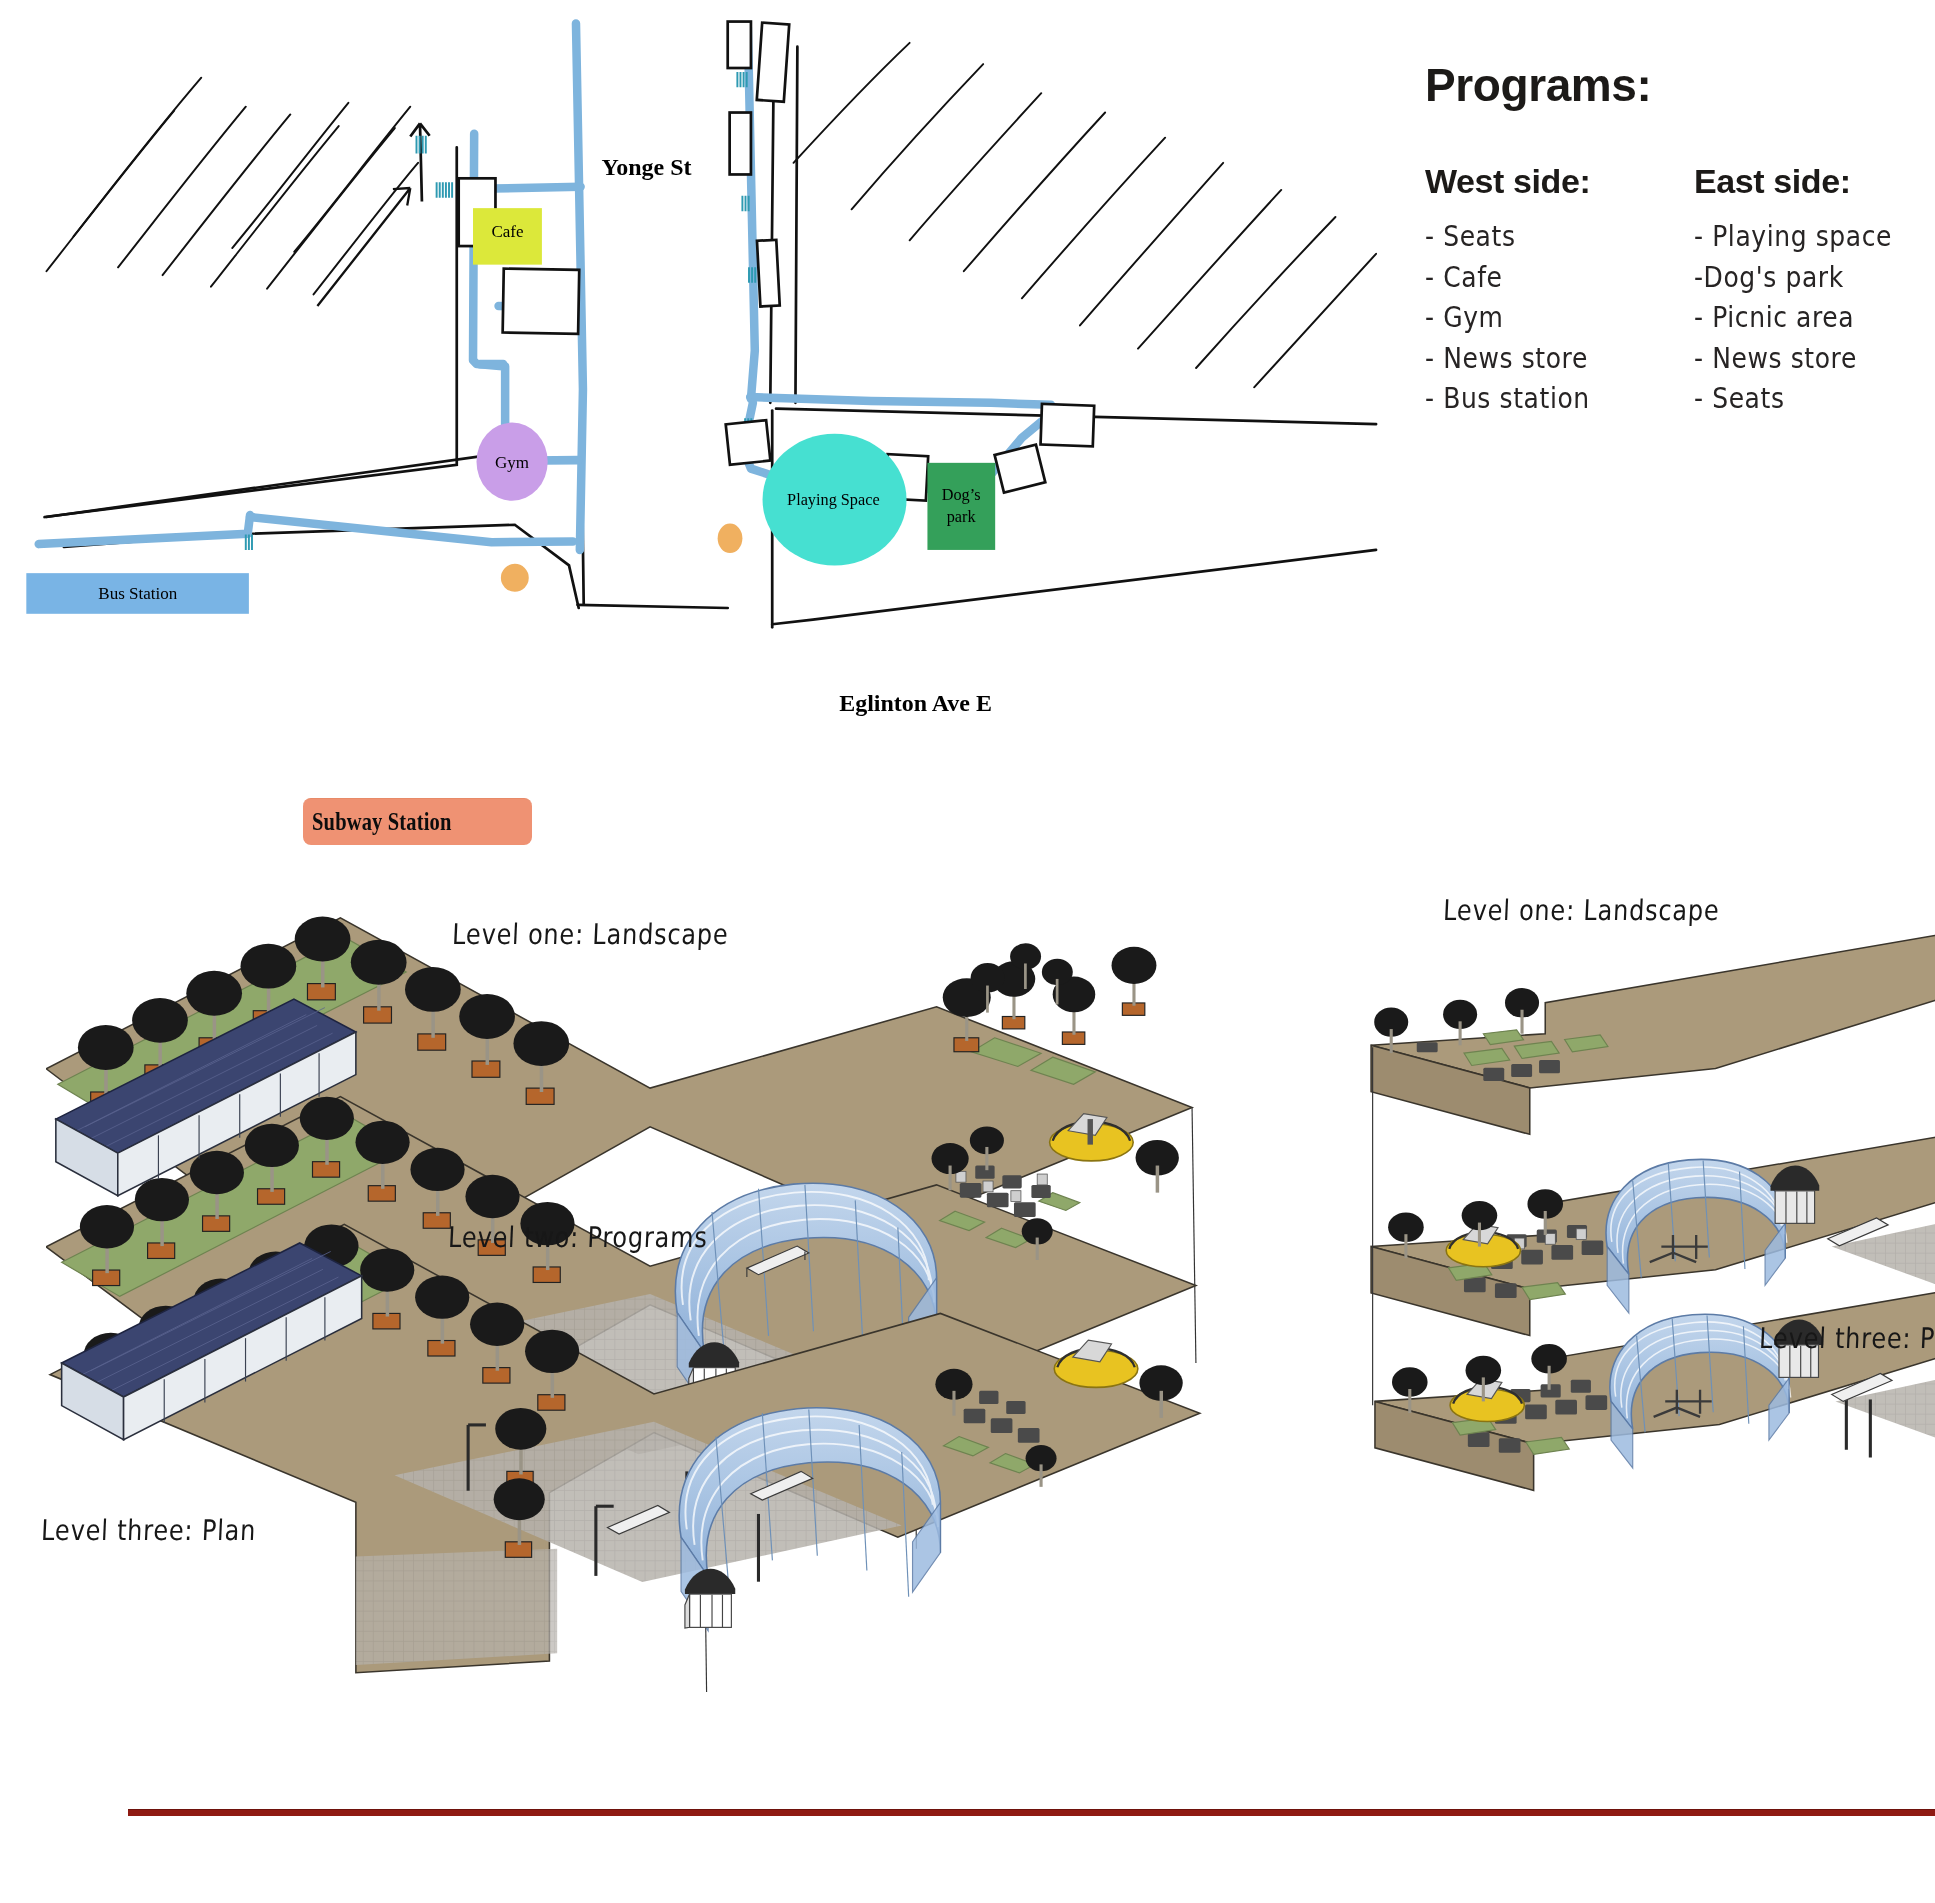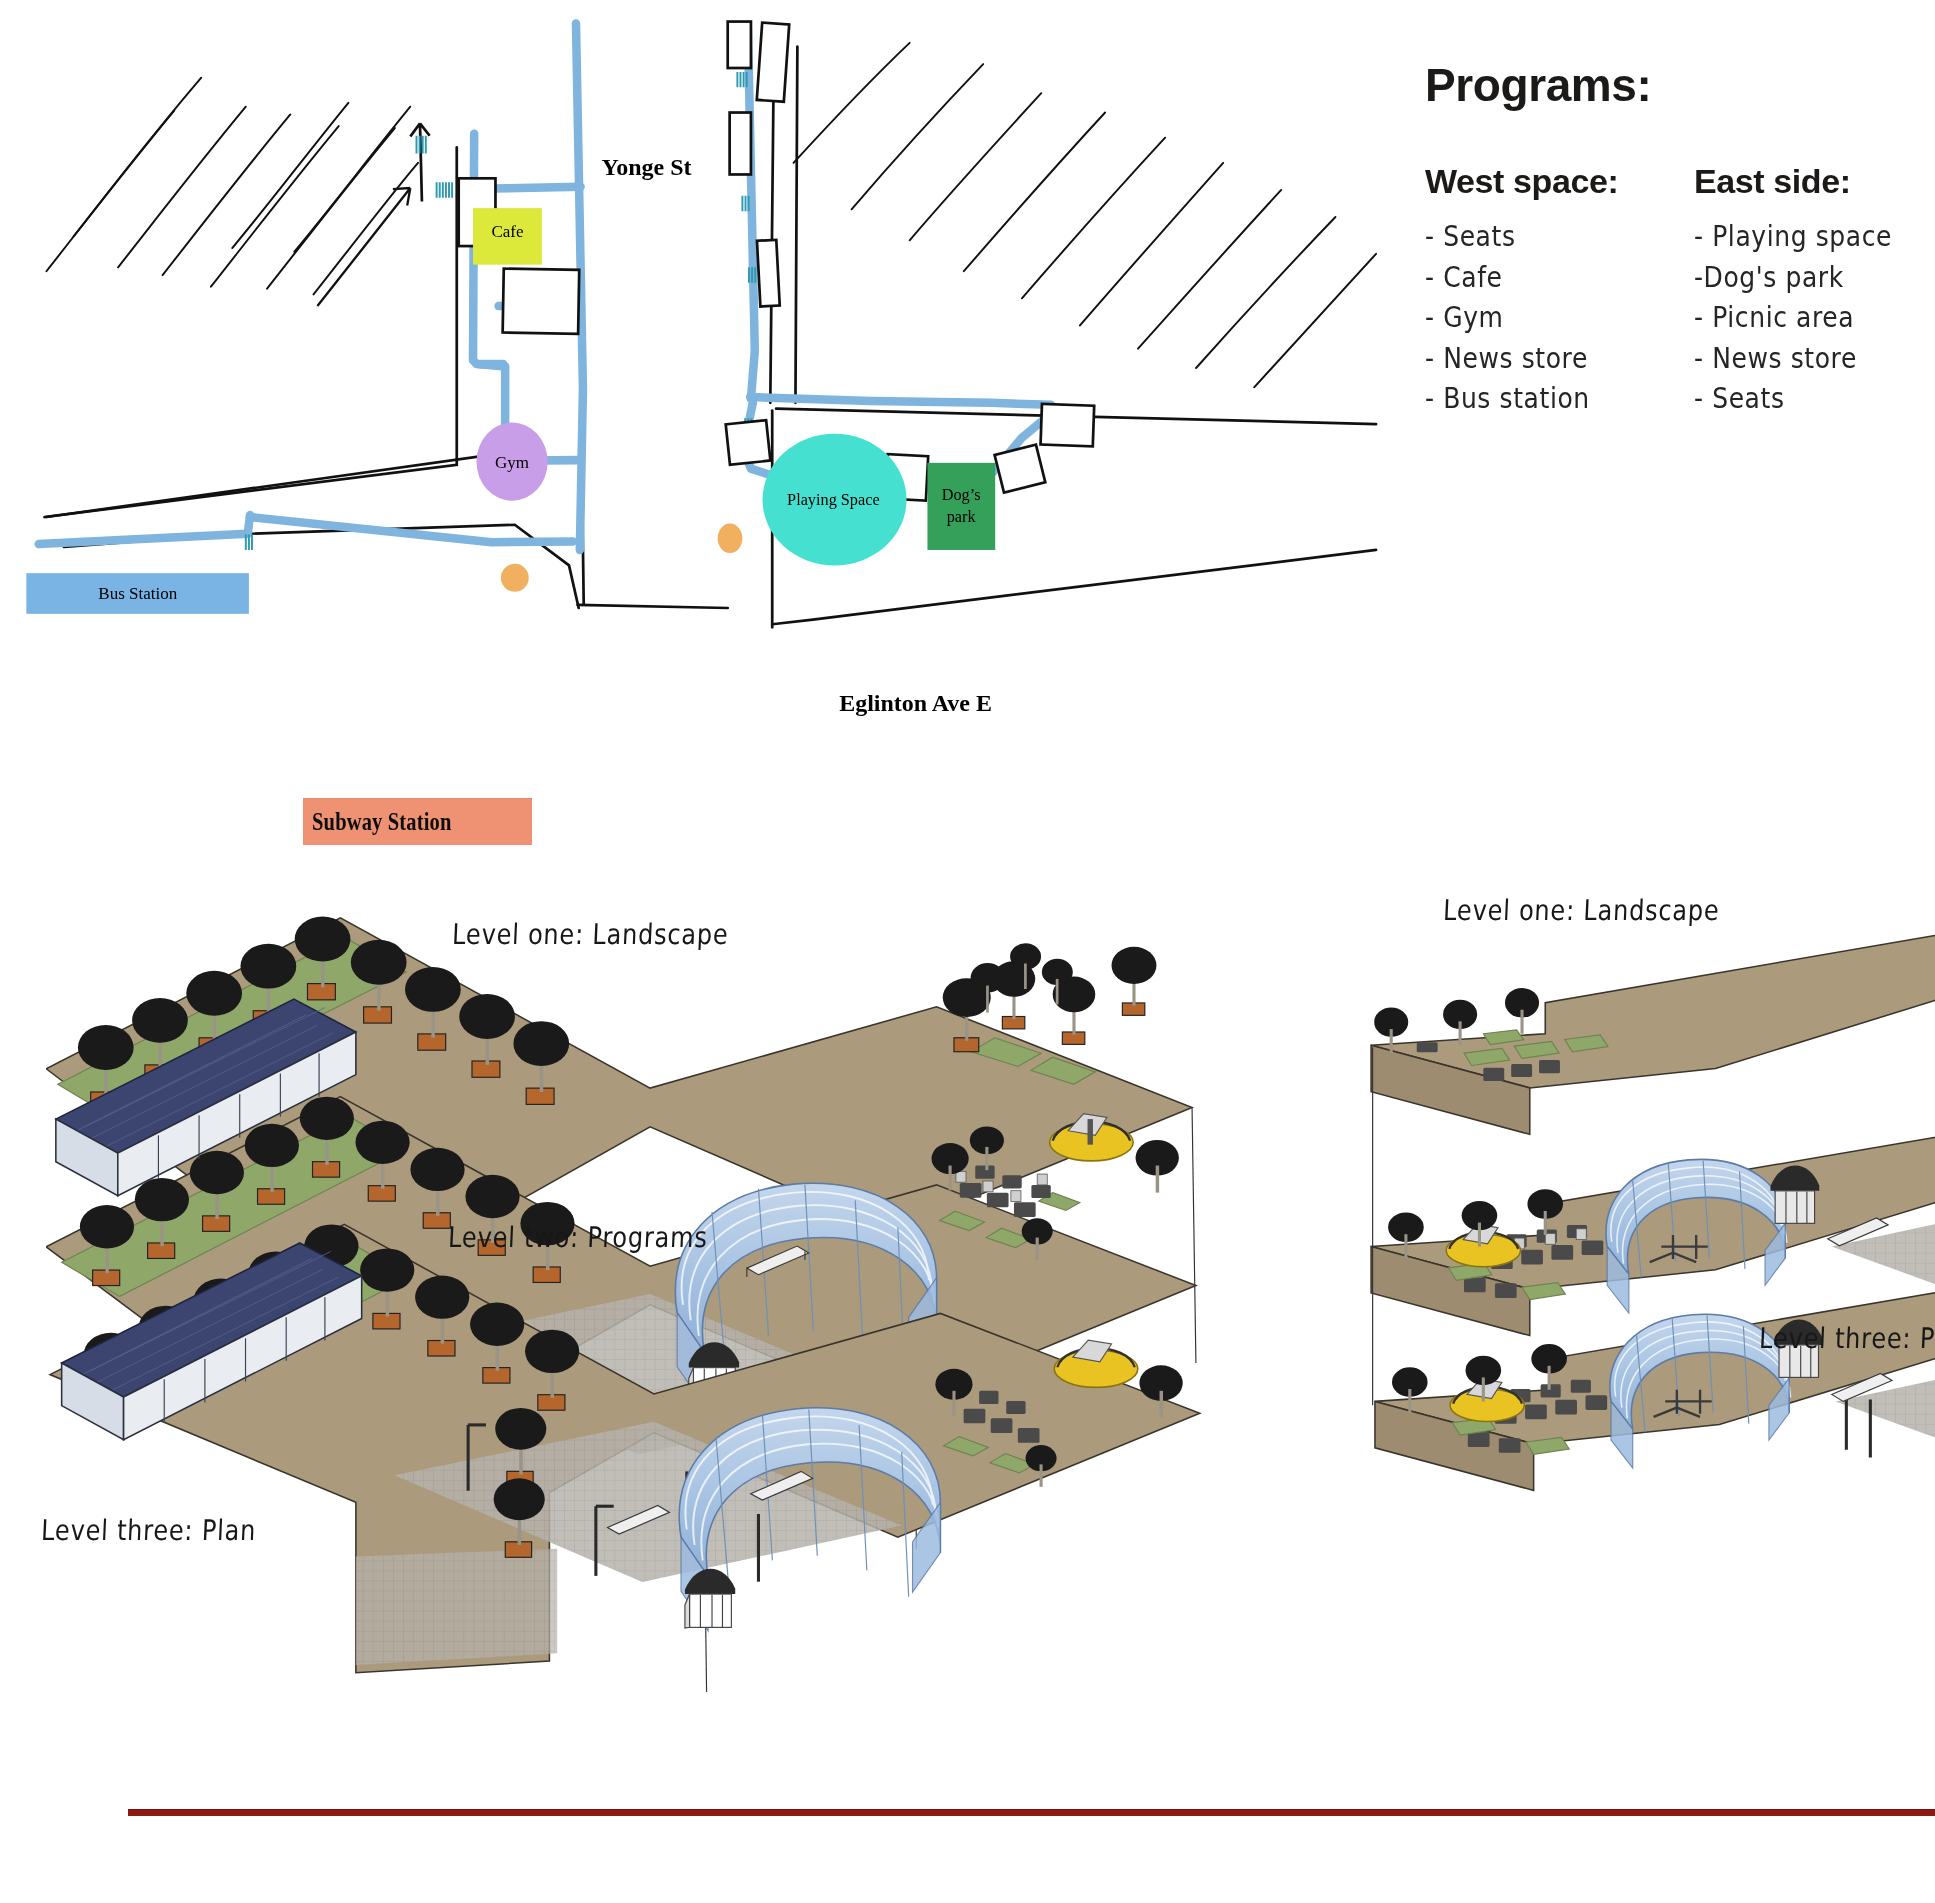--- a/index.html
+++ b/index.html
@@ -38,20 +38,21 @@
     font-family:"Liberation Serif", serif;
     font-weight:700;fill:#000;
   }
   .plan-label.small{font-weight:400;}
 
   
   #subway-tag{
     left:303px;top:798px;width:229px;height:46px;
     background:#ef9273;
     border-top:1.2px solid #e88a68;
+    border-radius:8px;
   }
   #subway-tag span{
     position:absolute;left:8.5px;top:9.3px;
     font-family:"Liberation Serif", serif;
     font-weight:700;font-size:25px;color:#0d0d0d;
     letter-spacing:0.2px;
     transform:scaleX(0.82);transform-origin:left top;
   }
 
   
@@ -193,21 +194,21 @@
     <text class="plan-label" x="2168" y="1835" font-size="62">Eglinton Ave E</text>
   </svg>
 </div>
 
 <div class="abs" id="programs">
   <div id="programs-heading">Programs:</div>
 
   <div class="prog-cols">
 
     <div class="prog-col west">
-      <h3>West space:</h3>
+      <h3>West side:</h3>
       <div class="prog-item">- Seats</div>
       <div class="prog-item">- Cafe</div>
       <div class="prog-item">- Gym</div>
       <div class="prog-item">- News store</div>
       <div class="prog-item">- Bus station</div>
     </div>
 
     <div class="prog-col east">
       <h3>East side:</h3>
       <div class="prog-item">-  Playing space</div>

